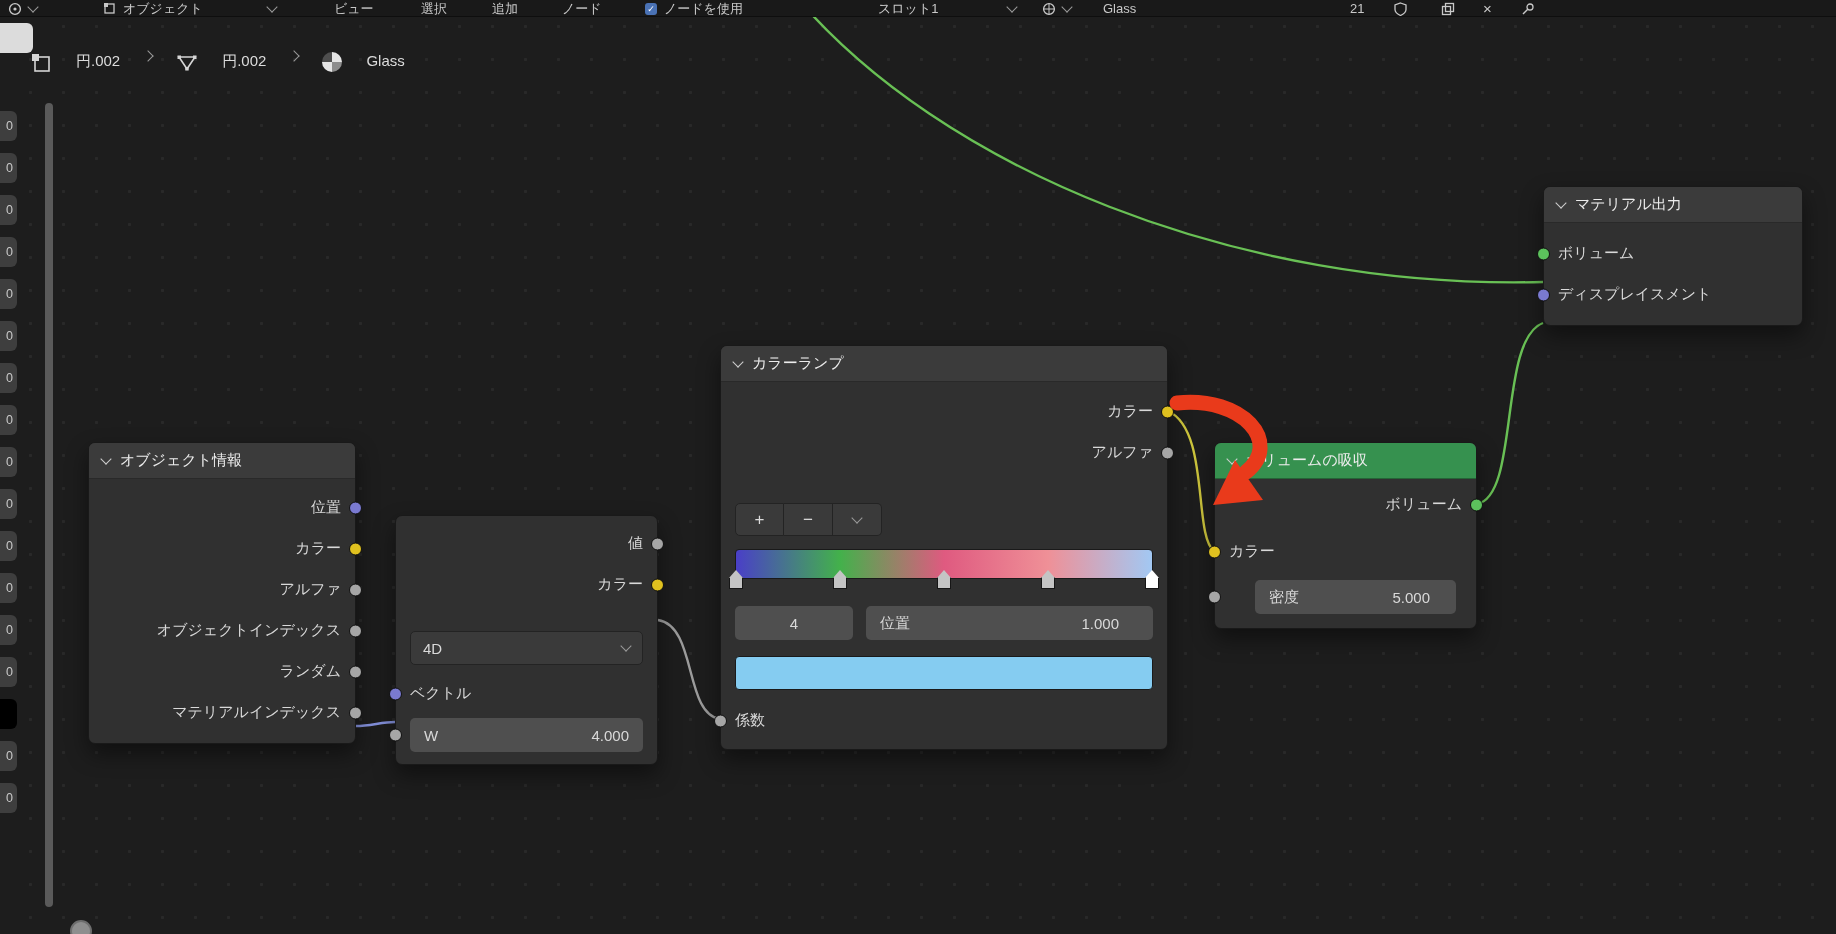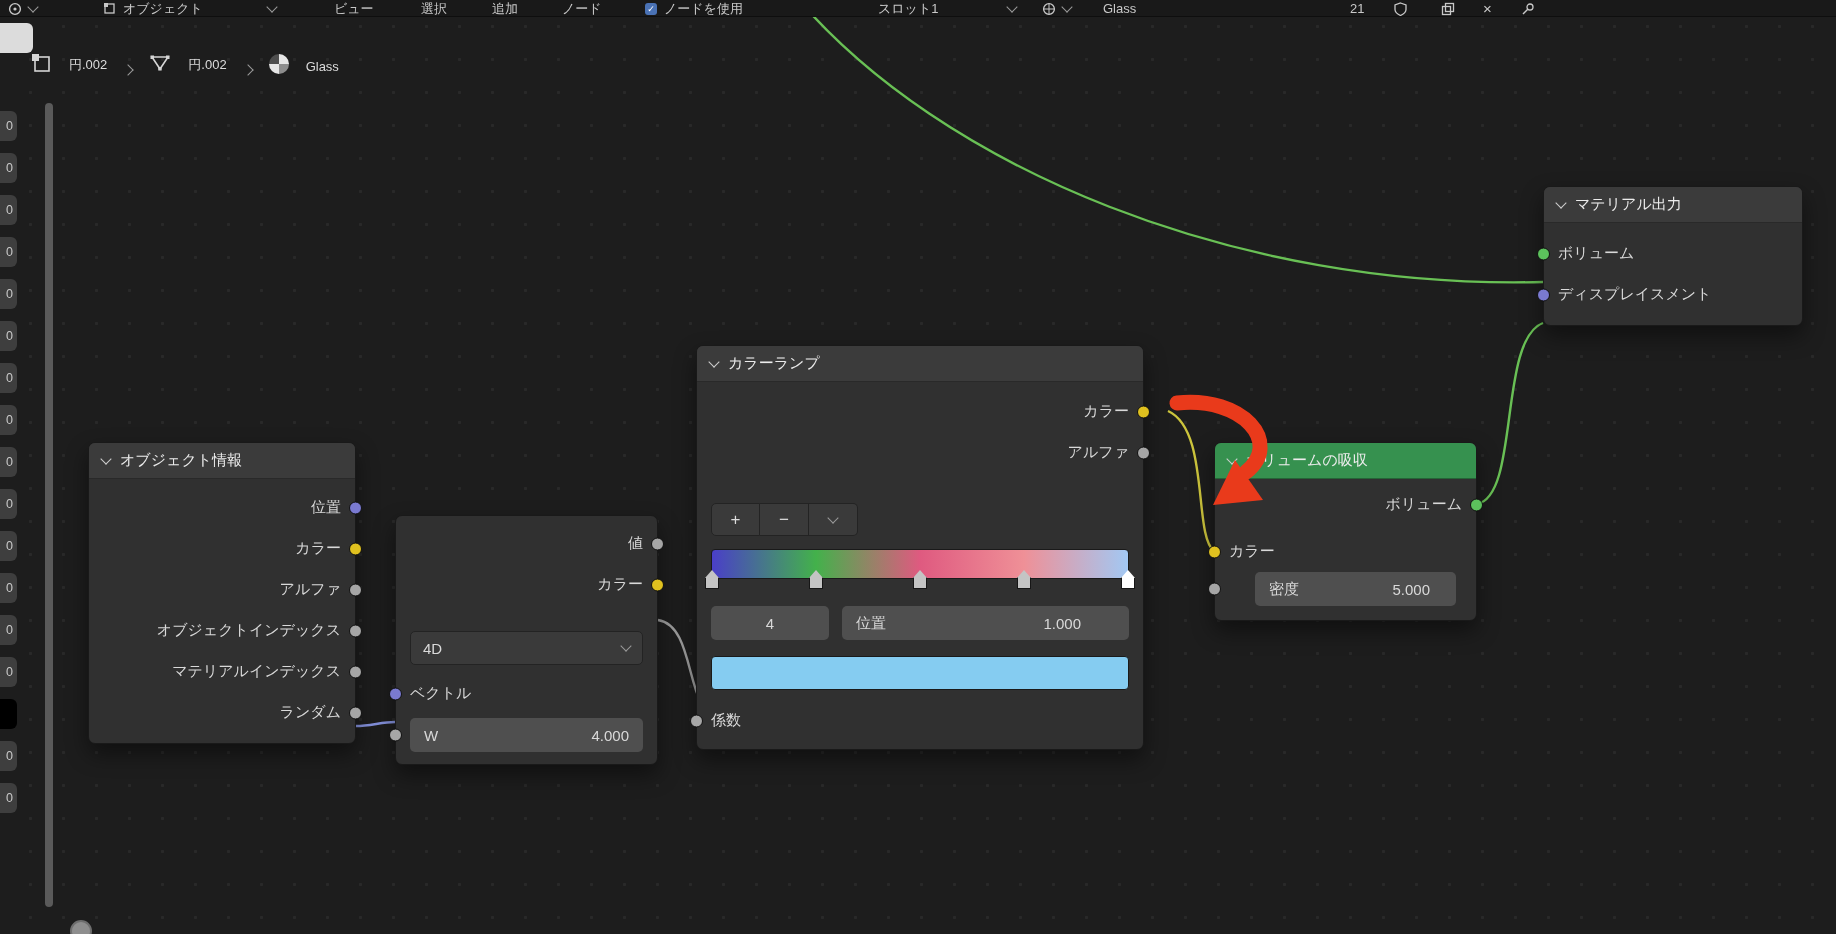--- a/index.html
+++ b/index.html
@@ -65,22 +65,22 @@
 
   
   .topbar{position:absolute;top:0;left:0;right:0;height:17px;background:var(--topbar_bg,#191919);
           border-bottom:1px solid #0e0e0e;z-index:80;font-size:13px;color:#c9c9c9;overflow:hidden}
   .tb{position:absolute;top:1px;display:flex;align-items:center;gap:7px;white-space:nowrap;height:15px}
   .checkbox{width:12px;height:12px;border-radius:3px;background:#4a72b5;color:#fff;font-size:9px;
             display:flex;align-items:center;justify-content:center}
   .tbicon{display:flex;align-items:center}
 
   
-  .breadcrumb{position:absolute;left:30px;top:52px;display:flex;align-items:flex-end;gap:17px;z-index:40;
-              font-size:13px;color:#dcdcdc}
+  .breadcrumb{position:absolute;left:30px;top:52px;display:flex;align-items:flex-start;gap:24px;z-index:40;
+              font-size:15px;color:#dcdcdc}
   .mat-sphere{width:20px;height:20px;border-radius:50%;
       background:conic-gradient(#e6e6e6 0 25%, #8d8d8d 0 50%, #e6e6e6 0 75%, #4e4e4e 0 100%)}
 
   
   .left-strip{position:absolute;inset:0;z-index:35;pointer-events:none}
   .stub{position:absolute;left:0;width:17px;height:30px;background:var(--strip_bg,#3e3e3e);
         border-radius:0 6px 6px 0;font-size:12.5px;color:#c9c9c9;display:flex;align-items:center;
         justify-content:flex-end;padding-right:4px;pointer-events:auto}
   .stub.black{background:#000}
   .white-block{position:absolute;left:0;top:23px;width:33px;height:30px;background:#dcdcdc;
@@ -119,25 +119,25 @@
       </div>
       <div class="row out">
         <span>アルファ</span>
         <span class="socket so c-gray"></span>
       </div>
       <div class="row out">
         <span>オブジェクトインデックス</span>
         <span class="socket so c-gray"></span>
       </div>
       <div class="row out">
+        <span>ランダム</span>
+        <span class="socket so c-gray"></span>
+      </div>
+      <div class="row out">
         <span>マテリアルインデックス</span>
-        <span class="socket so c-gray"></span>
-      </div>
-      <div class="row out">
-        <span>ランダム</span>
         <span class="socket so c-gray"></span>
       </div>
     </div>
   </div>
 
   <div class="node" style="left:395px;top:515px;width:263px">
     <div class="nbody" style="padding-top:7px;padding-bottom:12px">
       <div class="row out">
         <span>値</span>
         <span class="socket so c-gray"></span>
@@ -159,21 +159,21 @@
       <div class="fieldrow" style="margin-top:4px">
         <span class="socket si c-gray"></span>
         <div class="field">
           <span>W</span>
           <span class="val" style="">4.000</span>
         </div>
       </div>
     </div>
   </div>
 
-  <div class="node" style="left:696px;top:345px;width:448px">
+  <div class="node" style="left:720px;top:345px;width:448px">
     <div class="nhead hdr-gray">
       <span class="chev"></span>
       <span>カラーランプ</span>
     </div>
     <div class="nbody" style="padding-top:9px;padding-bottom:8px">
       <div class="row out">
         <span>カラー</span>
         <span class="socket so c-yellow"></span>
       </div>
       <div class="row out">
@@ -195,21 +195,21 @@
             <div class="ramp-marker" style="left: calc(75% - 7px);"></div>
             <div class="ramp-marker selected" style="left: calc(100% - 7px);"></div>
           </div>
       </div>
       <div class="cr-fields">
         <div class="field" style="width:118px;justify-content:center">
           <span>4</span>
         </div>
         <div class="field" style="flex:1">
           <span>位置</span>
-          <span class="val" style="margin-right:34px">1.000</span>
+          <span class="val" style="margin-right:20px">1.000</span>
         </div>
       </div>
       <div class="swatch-outer">
         <div class="swatch"></div>
       </div>
       <div class="row" style="margin-top:10px">
         <span class="socket si c-gray"></span>
         <span>係数</span>
       </div>
     </div>
@@ -222,21 +222,21 @@
     </div>
     <div class="nbody" style="padding-top:5px;padding-bottom:14px">
       <div class="row out">
         <span>ボリューム</span>
         <span class="socket so c-green"></span>
       </div>
       <div class="row" style="margin-top:6px">
         <span class="socket si c-yellow"></span>
         <span>カラー</span>
       </div>
-      <div class="fieldrow" style="padding-left:40px;padding-right:20px">
+      <div class="fieldrow" style="margin-top:8px;padding-left:40px;padding-right:20px">
         <span class="socket si c-gray"></span>
         <div class="field">
           <span>密度</span>
           <span class="val" style="margin-right:12px">5.000</span>
         </div>
       </div>
     </div>
   </div>
 
   <div class="node" style="left:1543px;top:186px;width:260px">

